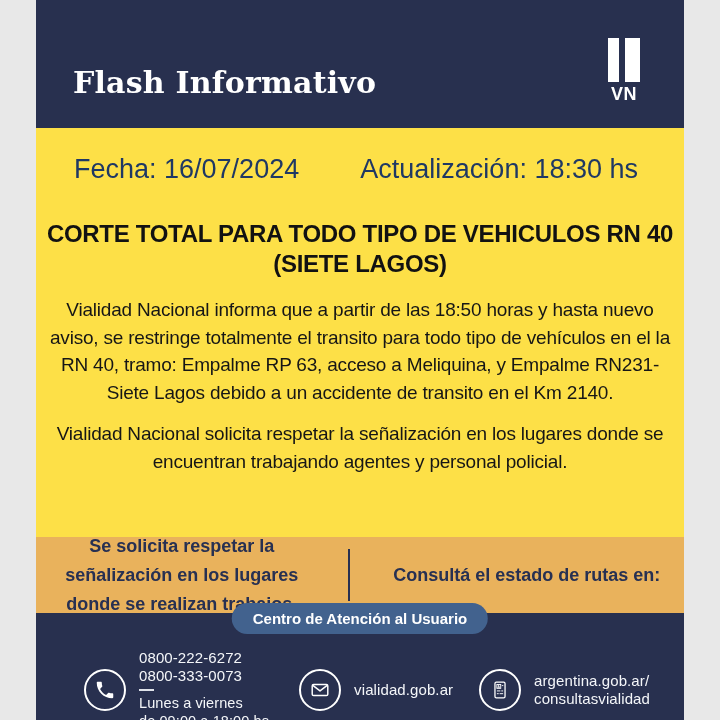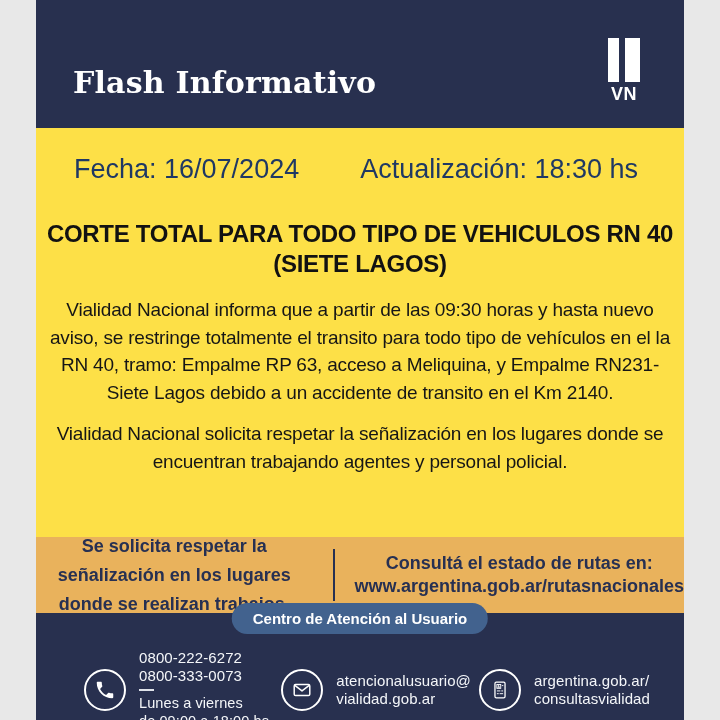--- a/index.html
+++ b/index.html
@@ -125,30 +125,29 @@
   </header>
 
   <main class="main-area">
     <div class="meta">
       <span>Fecha: 16/07/2024</span>
       <span>Actualización: 18:30 hs</span>
     </div>
 
     <h2 class="title">CORTE TOTAL PARA TODO TIPO DE VEHICULOS RN 40 (SIETE LAGOS)</h2>
 
-    <p class="para">Vialidad Nacional informa que a partir de las 09:30 horas y hasta nuevo aviso, se restringe totalmente el transito para todo tipo de vehículos en el la RN 40, tramo: Empalme RP 63, acceso a Meliquina, y Empalme RN231- Siete Lagos debido a un accidente de transito en el Km 2140.</p>
+    <p class="para">Vialidad Nacional informa que a partir de las 18:50 horas y hasta nuevo aviso, se restringe totalmente el transito para todo tipo de vehículos en el la RN 40, tramo: Empalme RP 63, acceso a Meliquina, y Empalme RN231- Siete Lagos debido a un accidente de transito en el Km 2140.</p>
     <p class="para second">Vialidad Nacional solicita respetar la señalización en los lugares donde se encuentran trabajando agentes y personal policial.</p>
   </main>
 
   <section class="band">
     <p class="band-left">Se solicita respetar la señalización en los lugares donde se realizan trabajos.</p>
     <div class="band-divider"></div>
     <div class="band-right">
       <span>Consultá el estado de rutas en:</span>
-      <span>www.argentina.gob.ar/rutasnacionales</span>
     </div>
   </section>
 
   <footer class="ftr">
     <div class="pill">Centro de Atención al Usuario</div>
 
     <div class="contacts">
 
       <div class="contact">
         <span class="cicon">
@@ -166,21 +165,20 @@
       </div>
 
       <div class="contact">
         <span class="cicon">
           <svg width="22" height="22" viewBox="0 0 24 24" aria-hidden="true">
             <rect x="3.5" y="6" width="17" height="12" rx="1.5" fill="none" stroke="#ffffff" stroke-width="1.6"></rect>
             <path d="M4.5 7.2 12 13l7.5-5.8" fill="none" stroke="#ffffff" stroke-width="1.6" stroke-linecap="round" stroke-linejoin="round"></path>
           </svg>
         </span>
         <div class="ctext">
-          <div>atencionalusuario@</div>
           <div>vialidad.gob.ar</div>
         </div>
       </div>
 
       <div class="contact">
         <span class="cicon">
           <svg width="22" height="22" viewBox="0 0 24 24" aria-hidden="true">
             <rect x="6.5" y="3.5" width="11" height="17" rx="1.5" fill="none" stroke="#ffffff" stroke-width="1.4"></rect>
             <rect x="8.6" y="6" width="4.2" height="4.2" fill="none" stroke="#ffffff" stroke-width="1"></rect>
             <text x="9.4" y="9.4" fill="#ffffff" font-size="3.6" font-family="Liberation Sans, sans-serif" font-weight="bold">A</text>

